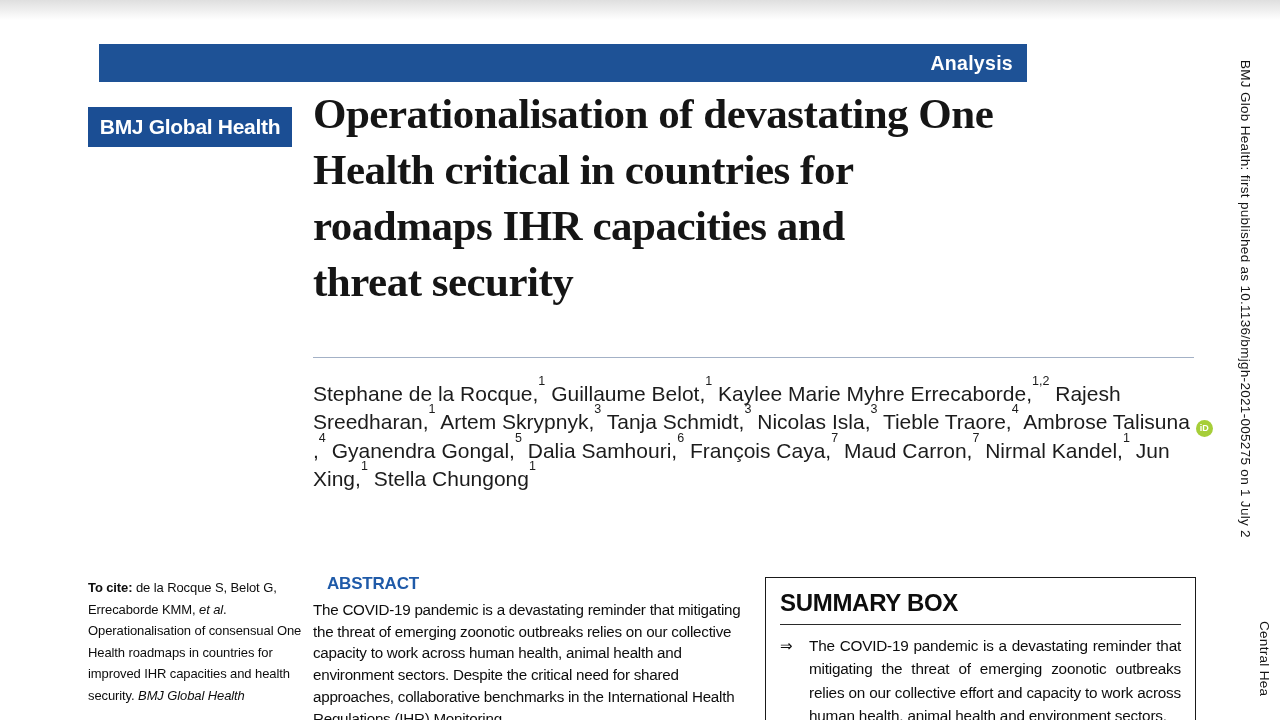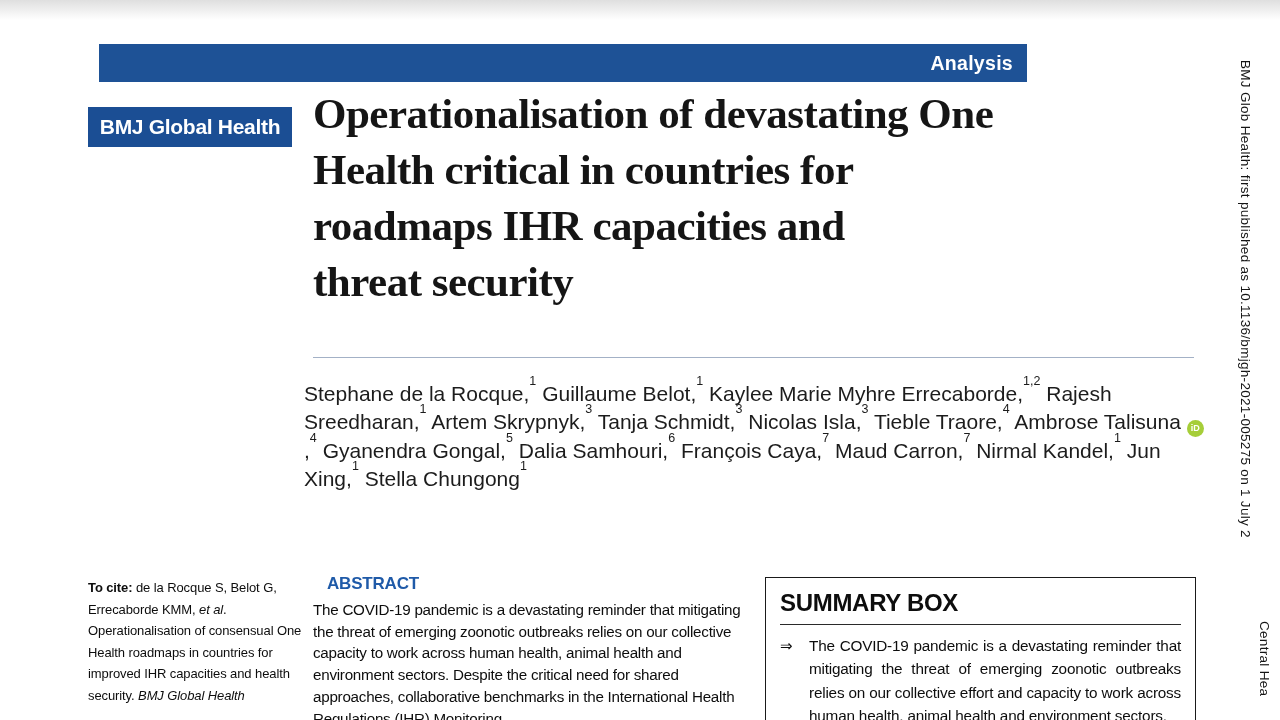--- a/index.html
+++ b/index.html
@@ -36,21 +36,21 @@
     position: absolute; left: 313px; top: 86px; width: 900px;
     font-family: "Liberation Serif", serif;
     font-weight: bold; font-size: 43px; line-height: 56px;
     letter-spacing: -0.5px; color: #151515;
   }
   .authors-rule {
     position: absolute; left: 313px; top: 357px; width: 881px; height: 1px;
     background: #a3b1c6;
   }
   .authors {
-    position: absolute; left: 304px; top: 380px; width: 900px;
+    position: absolute; left: 313px; top: 380px; width: 900px;
     font-size: 21px; line-height: 28px; color: #1c1c1c;
   }
   .authors sup { font-size: 12.5px; line-height: 0; position: relative; top: -8px; }
   .orcid {
     display: inline-block; width: 17px; height: 17px; border-radius: 50%;
     background: #a6ce39; color: #fff; font-weight: bold; font-size: 9px;
     line-height: 17px; text-align: center; vertical-align: -2px;
     font-style: normal;
   }
   .tocite {

